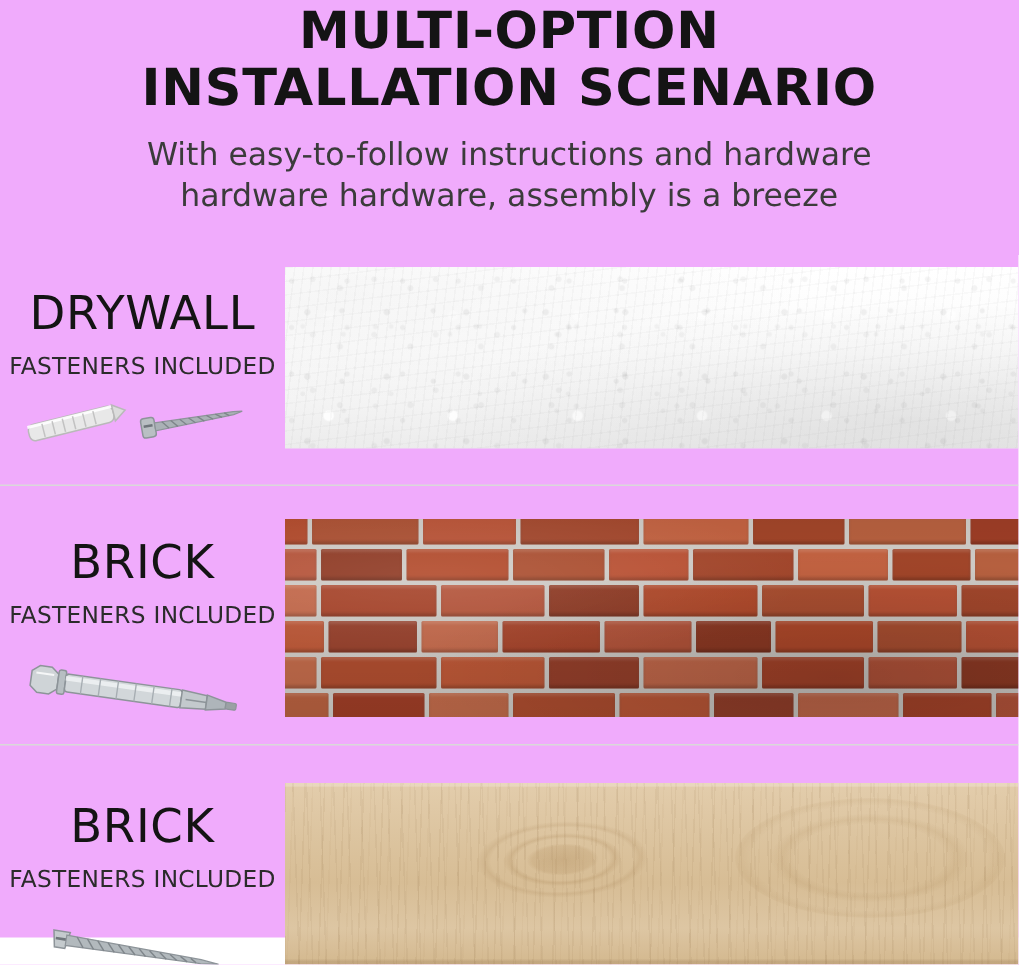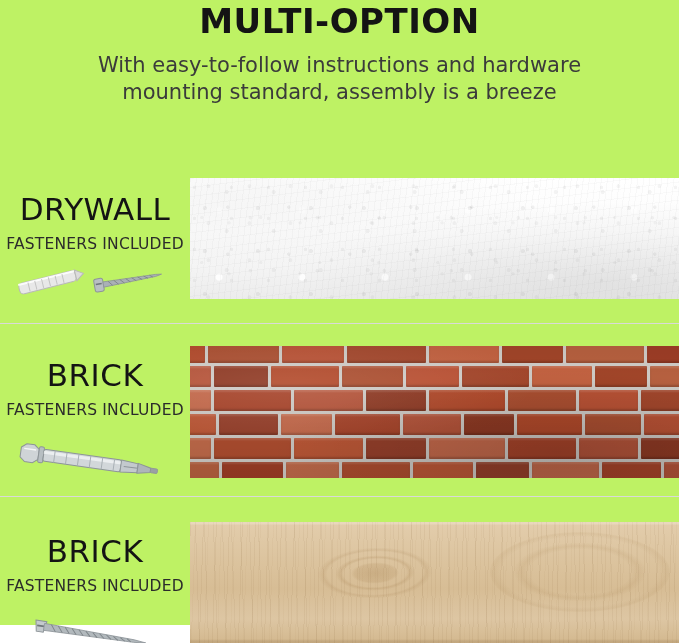--- a/index.html
+++ b/index.html
@@ -7,21 +7,21 @@
     width: 679px;
     height: 643px;
     background: #ffffff;
     font-family: "DejaVu Sans", sans-serif;
     overflow: hidden;
   }
   .page {
     position: relative;
     width: 679px;
     height: 625px;
-    background: #bef264;
+    background: #f0abfc;
   }
 
   
   .header {
     text-align: center;
     padding-top: 2px;
   }
   .title-line {
     font-family: "DejaVu Sans", sans-serif;
     font-weight: bold;
@@ -179,22 +179,23 @@
   
   .hw svg { display: block; margin: 0 auto; }
 </style>
 </head>
 <body>
 
 <div class="page">
 
   <div class="header" style="position:absolute;left:0;top:0;width:679px;">
     <div class="title-line">MULTI-OPTION</div>
+    <div class="title-line">INSTALLATION SCENARIO</div>
     <div class="subtitle">With easy-to-follow instructions and hardware</div>
-    <div class="subtitle" style="margin-top:0;">mounting standard, assembly is a breeze</div>
+    <div class="subtitle" style="margin-top:0;">hardware hardware, assembly is a breeze</div>
   </div>
 
   <div class="section" style="top:178px;height:128px;">
     <div class="label-col" style="top:14px;">
       <div class="mat-name">DRYWALL</div>
       <div class="fasteners">FASTENERS INCLUDED</div>
       <div class="hw">
         <svg width="170" height="44" viewBox="0 0 170 44">
 
           <g transform="translate(8,20) rotate(-14)">

